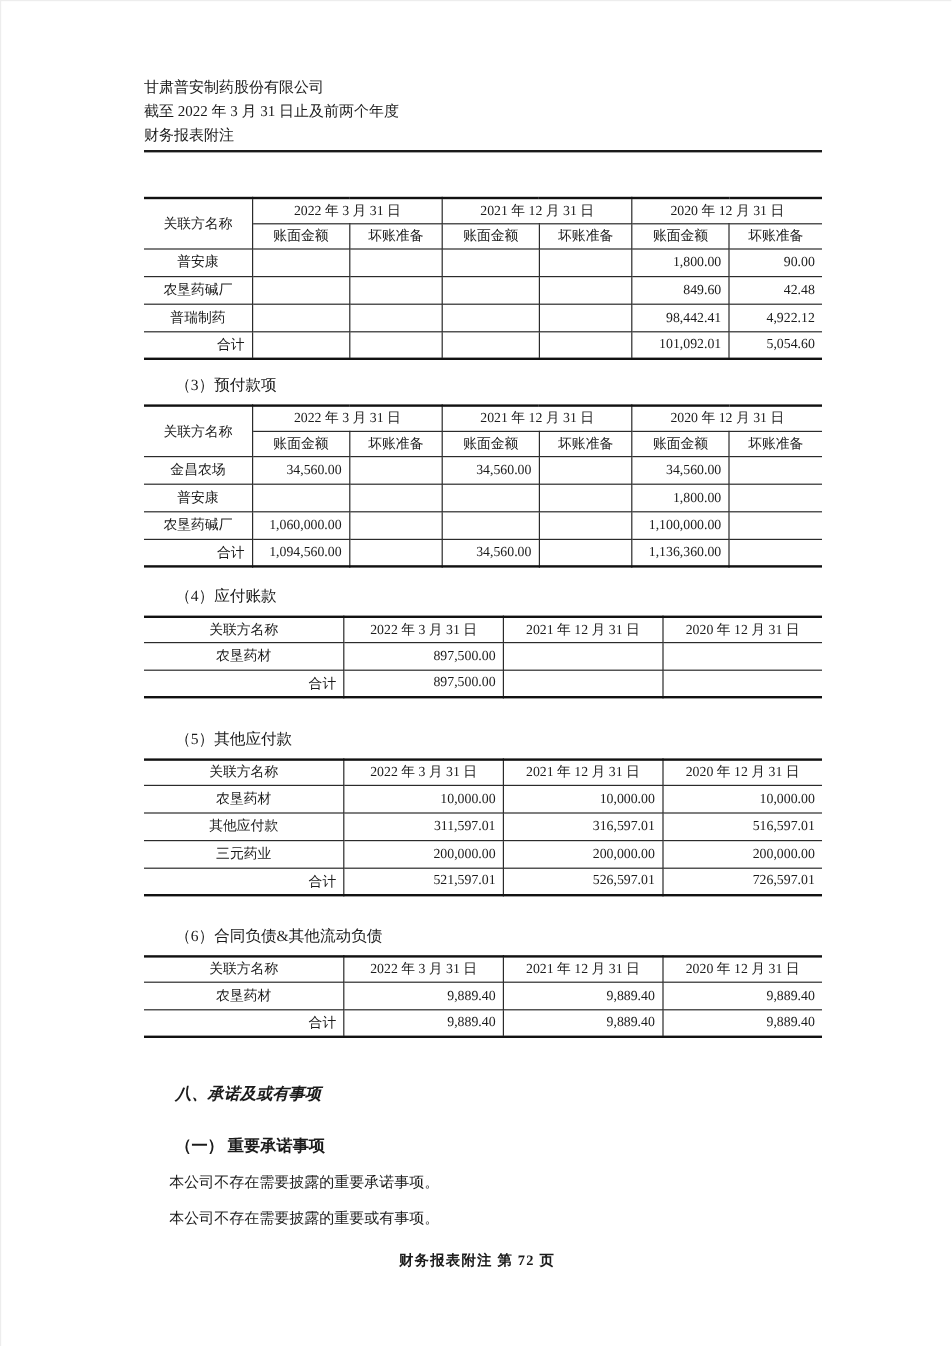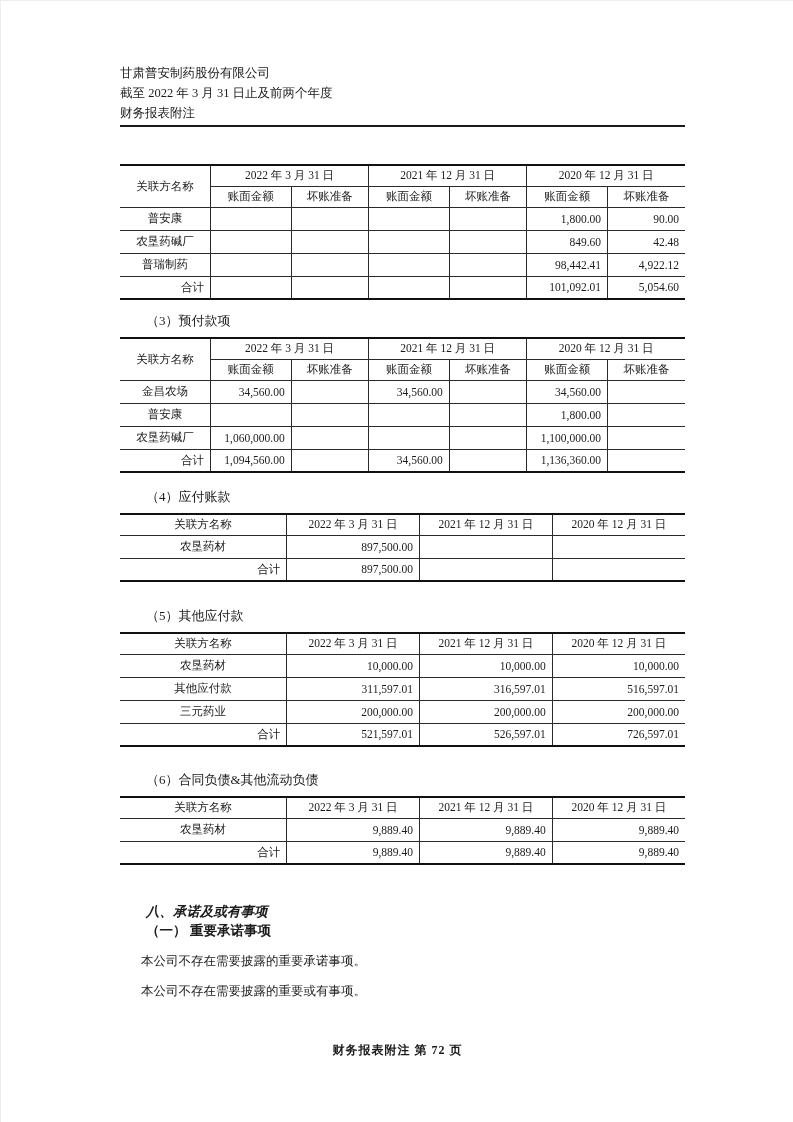--- a/index.html
+++ b/index.html
@@ -32,21 +32,21 @@
   tr > *:last-child { border-right:none; }
   td.name { text-align:center; }
   td.num { text-align:right; }
   td.total { text-align:right; }
   .t1 { margin-top:37px; }
   .sec-title { font-size:13px; font-weight:normal; padding-left:26px; margin-top:12px; line-height:17px; }
   .tbl { margin-top:8px; }
   .gap-lg { margin-top:15px; }
 
   .h1 { font-size:13.5px; font-weight:bold; padding-left:26px; margin-top:38px;font-style:italic; }
-  .h2 { font-size:13.5px; font-weight:bold; padding-left:26px; margin-top:1px; }
+  .h2 { font-size:13.5px; font-weight:bold; padding-left:26px; margin-top:25px; }
   .para { font-size:12.5px; padding-left:21px; margin-top:13px; }
 
   .footer {
     position:absolute; left:0; top:1041px; width:793px;
     text-align:center; font-size:12px; font-weight:bold; letter-spacing:1px;
   }
 </style>
 </head>
 <body>
 

